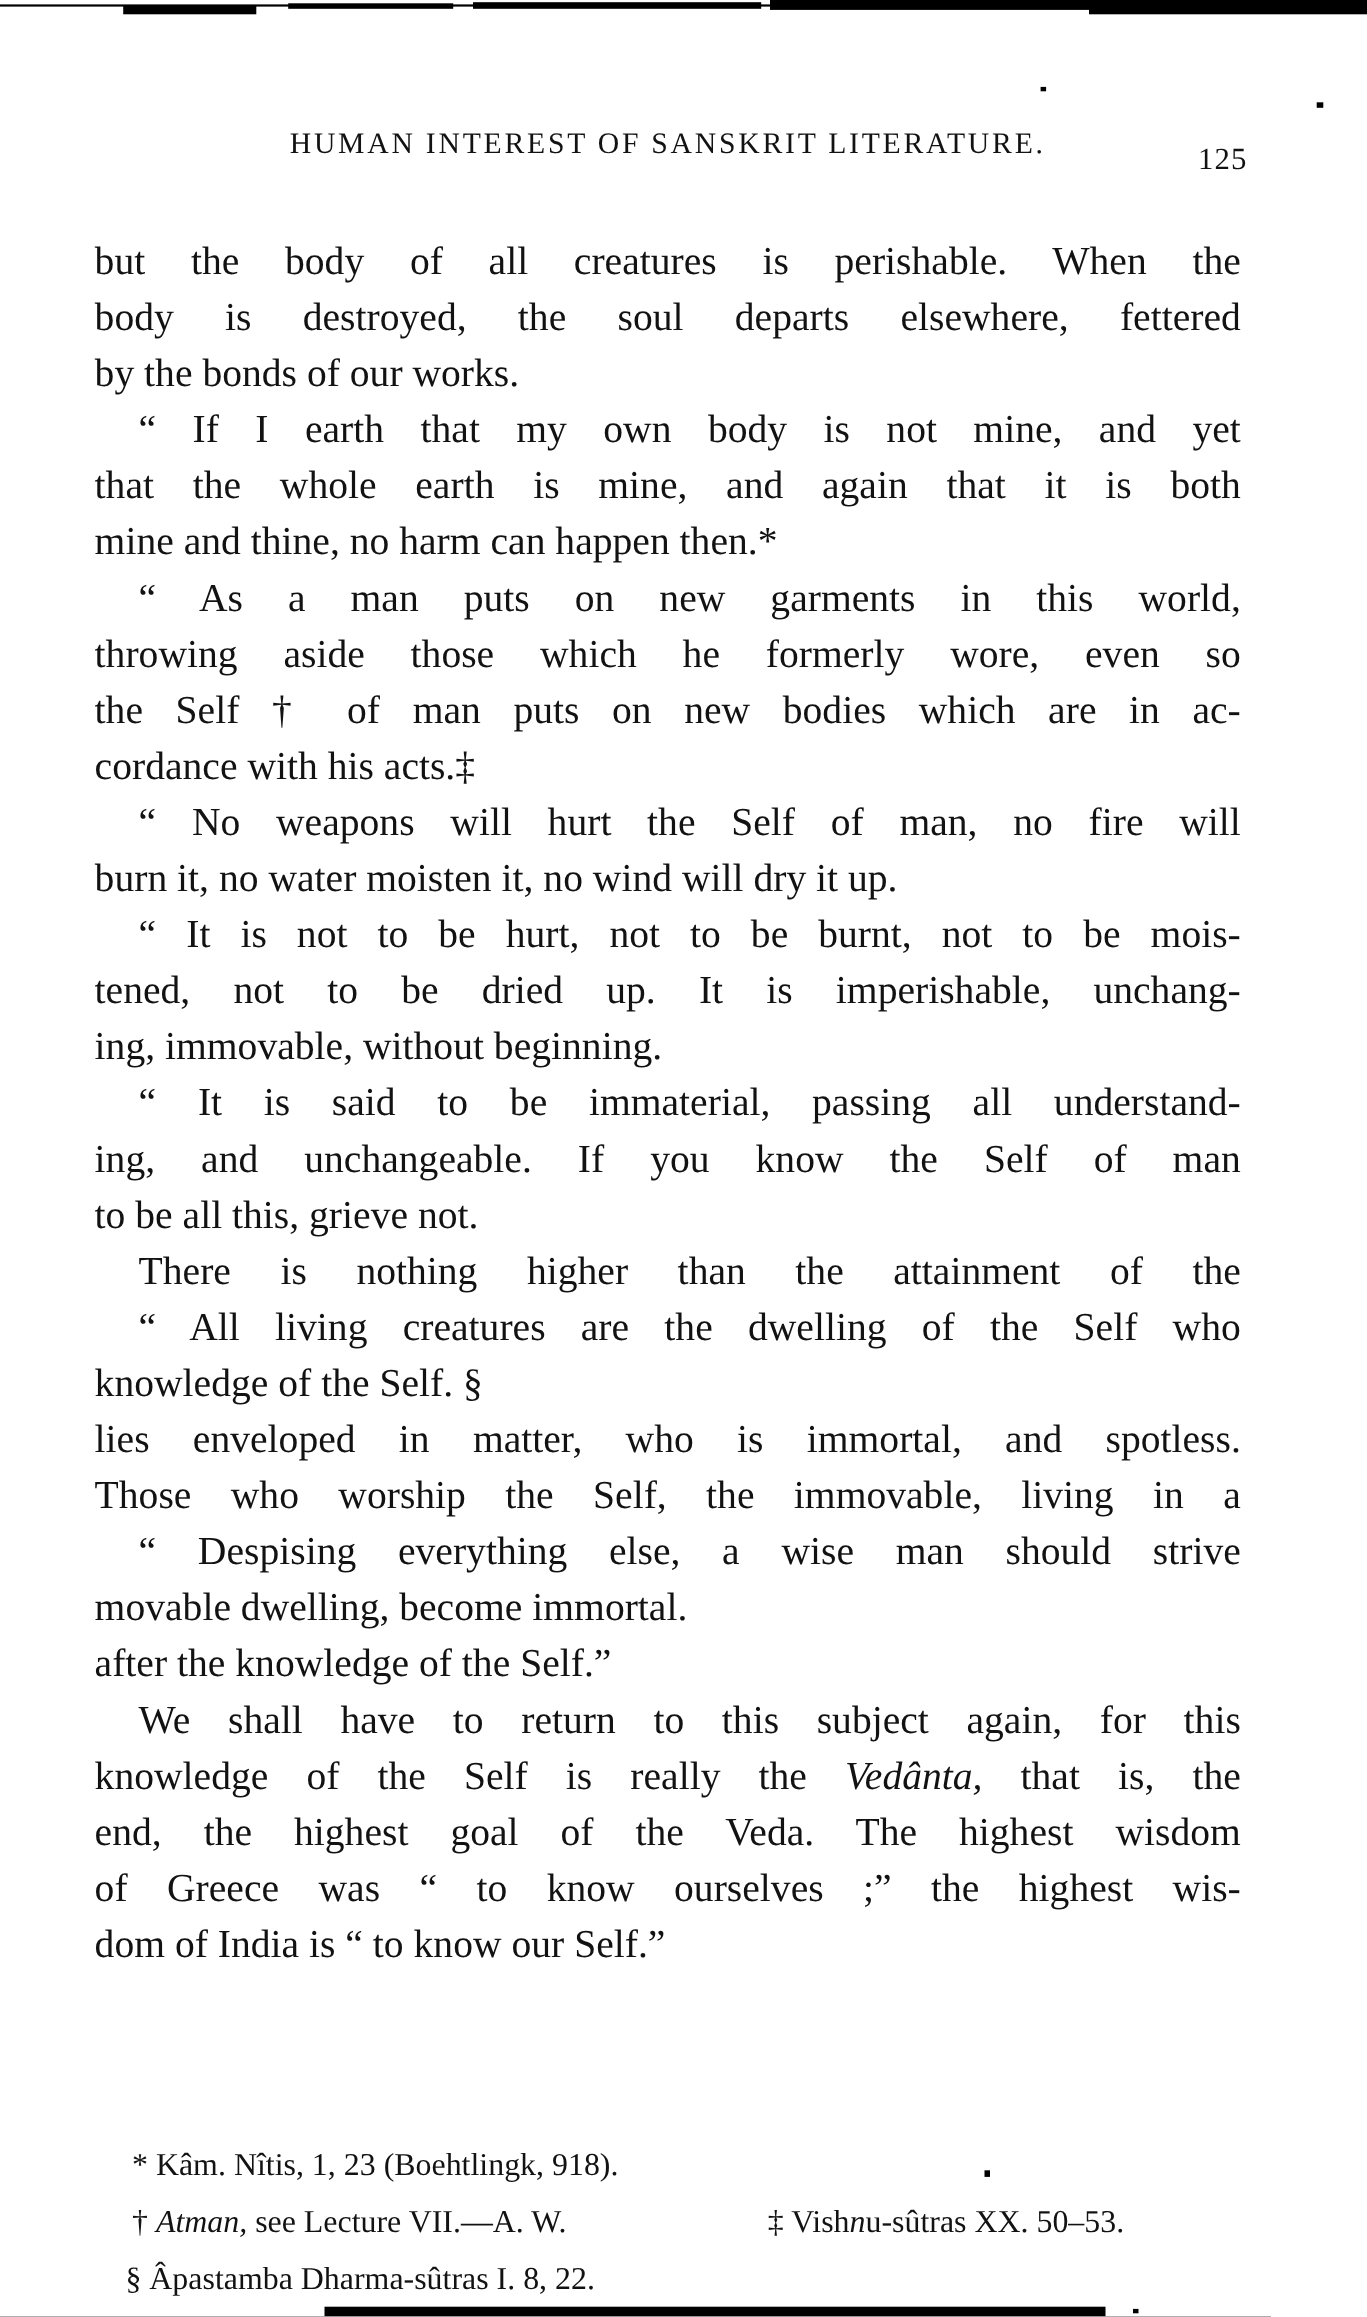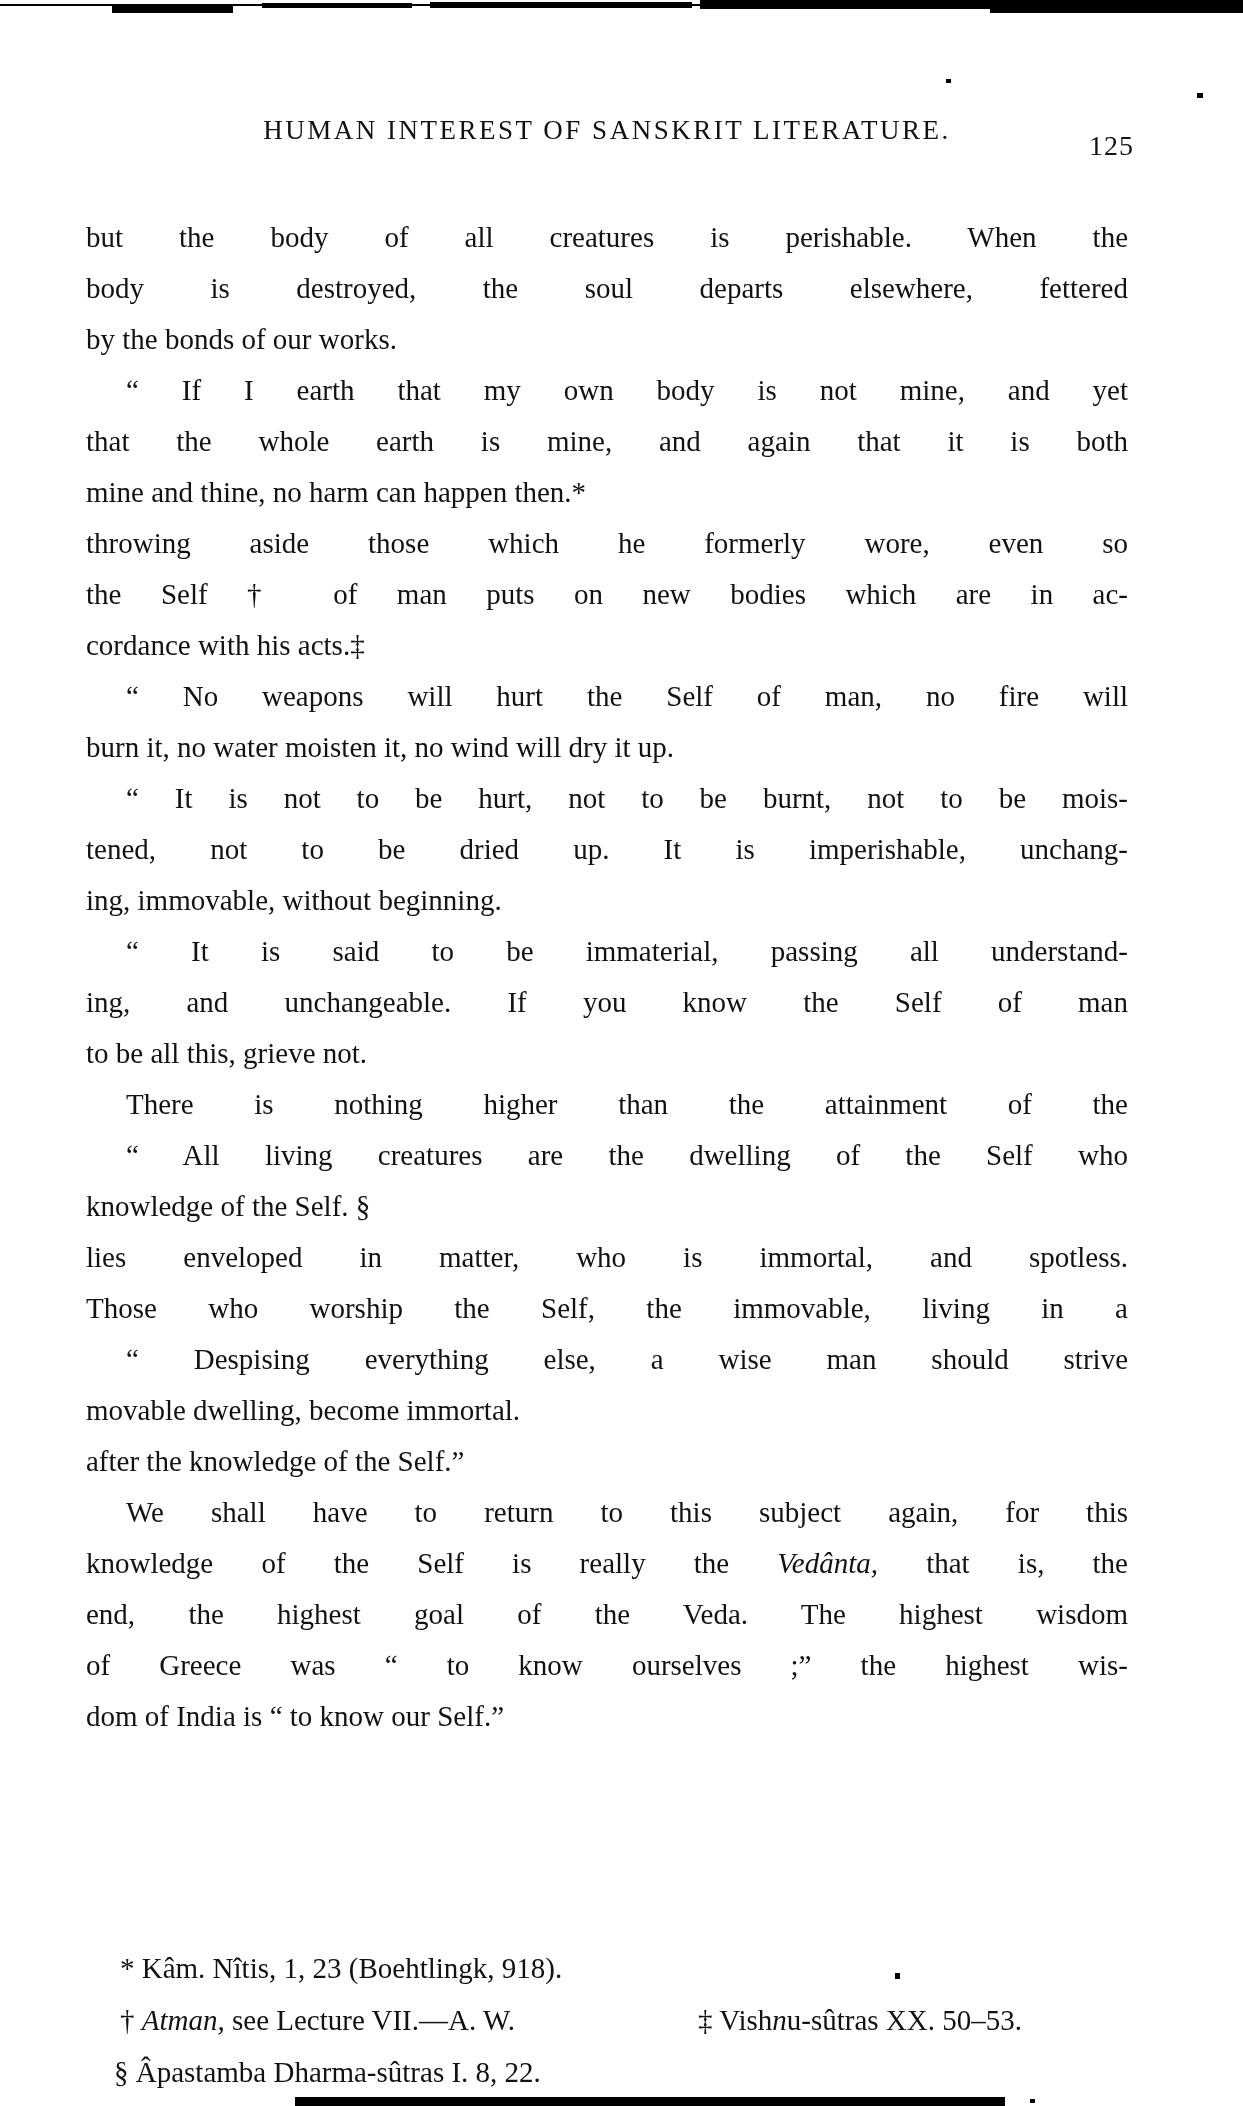--- a/index.html
+++ b/index.html
@@ -22,21 +22,21 @@
     white-space:nowrap;
   }
   .pageno{
     position:absolute;right:-6px;top:16px;
     font-size:28px;line-height:44px;
     letter-spacing:1px;
   }
   
   .body{top:212px;}
   .line{
-    font-size:29px;
+    font-size:36px;
     height:51px;line-height:51px;
     text-align:justify;
     -moz-text-align-last:justify;
     text-align-last:justify;
     overflow:hidden;
     white-space:normal;
   }
   .line.end{text-align-last:left;-moz-text-align-last:left;}
   .line.ind{padding-left:40px;}
   .it{font-style:italic;}
@@ -77,20 +77,21 @@
     <div class="pageno">125</div>
   </div>
 
   <div class="col body">
     <div class="line">but the body of all creatures is perishable. When the</div>
     <div class="line">body is destroyed, the soul departs elsewhere, fettered</div>
     <div class="line end">by the bonds of our works.</div>
     <div class="line ind">“ If I earth that my own body is not mine, and yet</div>
     <div class="line">that the whole earth is mine, and again that it is both</div>
     <div class="line end">mine and thine, no harm can happen then.*</div>
+    <div class="line ind">“ As a man puts on new garments in this world,</div>
     <div class="line">throwing aside those which he formerly wore, even so</div>
     <div class="line">the Self † of man puts on new bodies which are in ac-</div>
     <div class="line end">cordance with his acts.‡</div>
     <div class="line ind">“ No weapons will hurt the Self of man, no fire will</div>
     <div class="line end">burn it, no water moisten it, no wind will dry it up.</div>
     <div class="line ind">“ It is not to be hurt, not to be burnt, not to be mois-</div>
     <div class="line">tened, not to be dried up. It is imperishable, unchang-</div>
     <div class="line end">ing, immovable, without beginning.</div>
     <div class="line ind">“ It is said to be immaterial, passing all understand-</div>
     <div class="line">ing, and unchangeable. If you know the Self of man</div>

